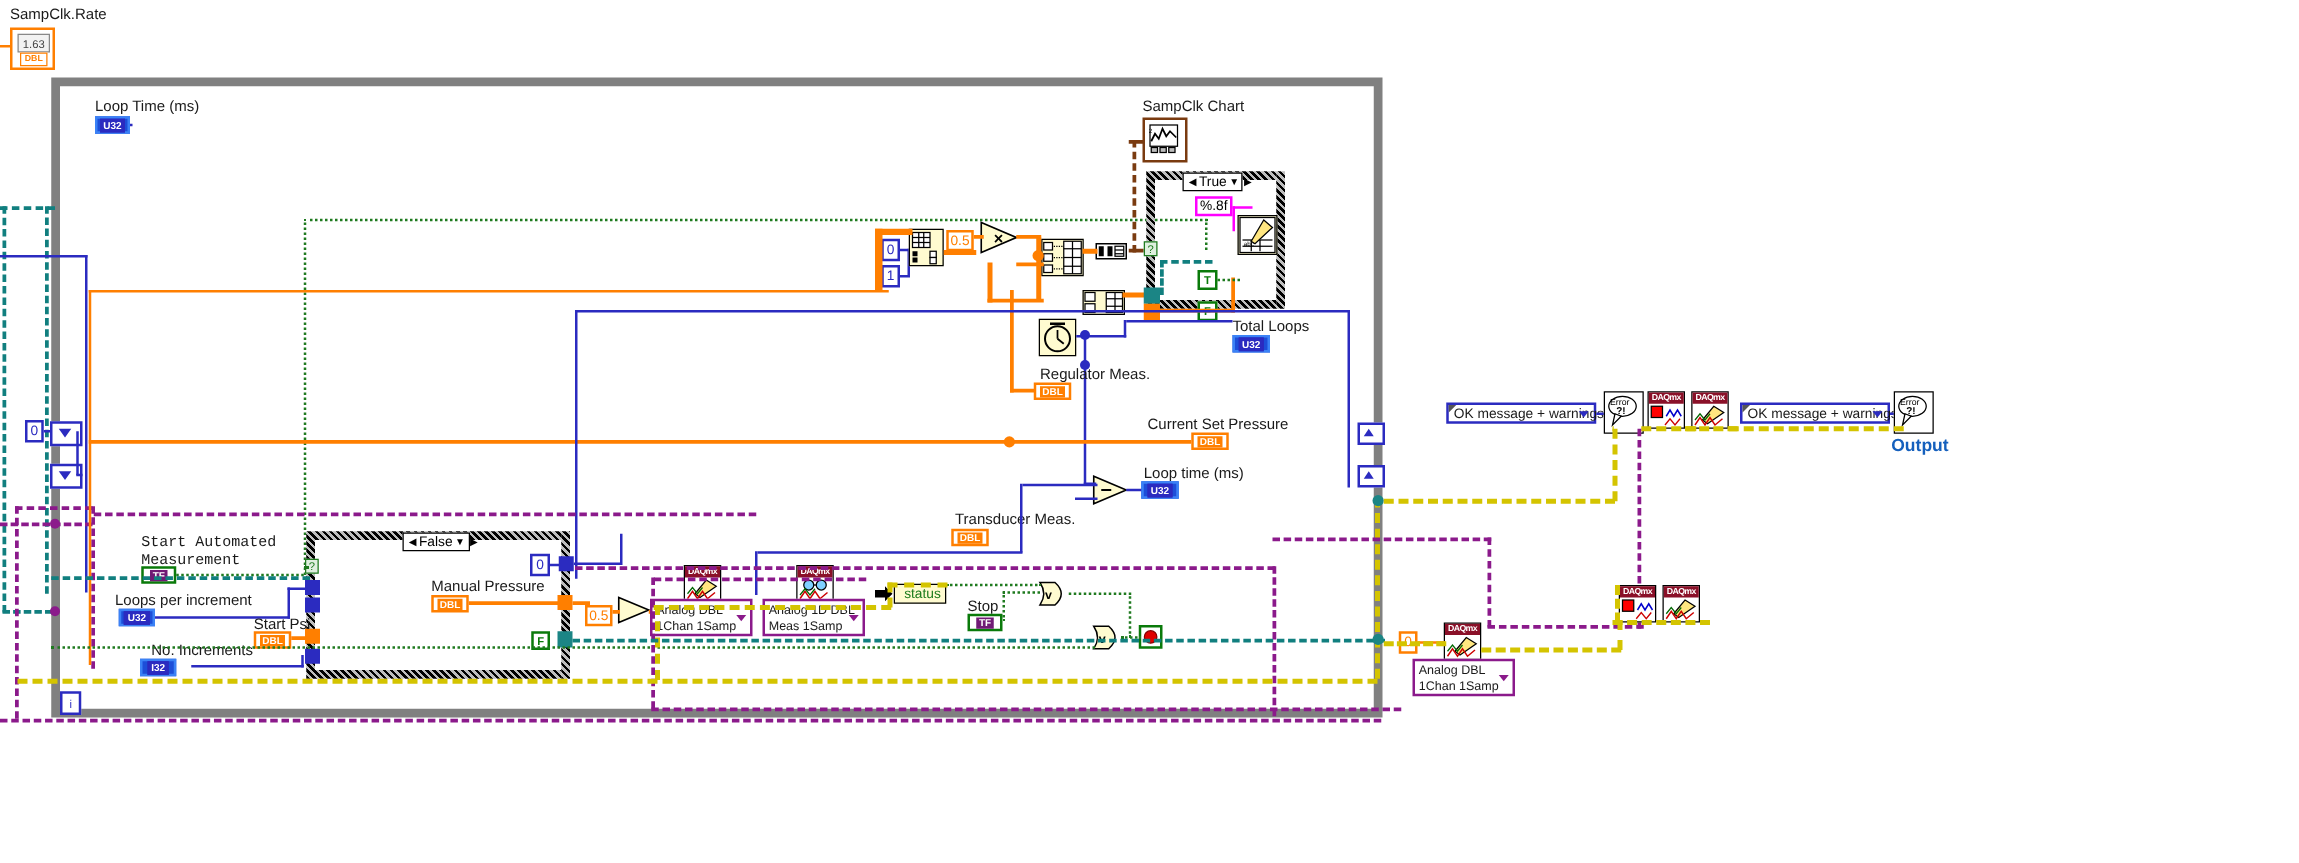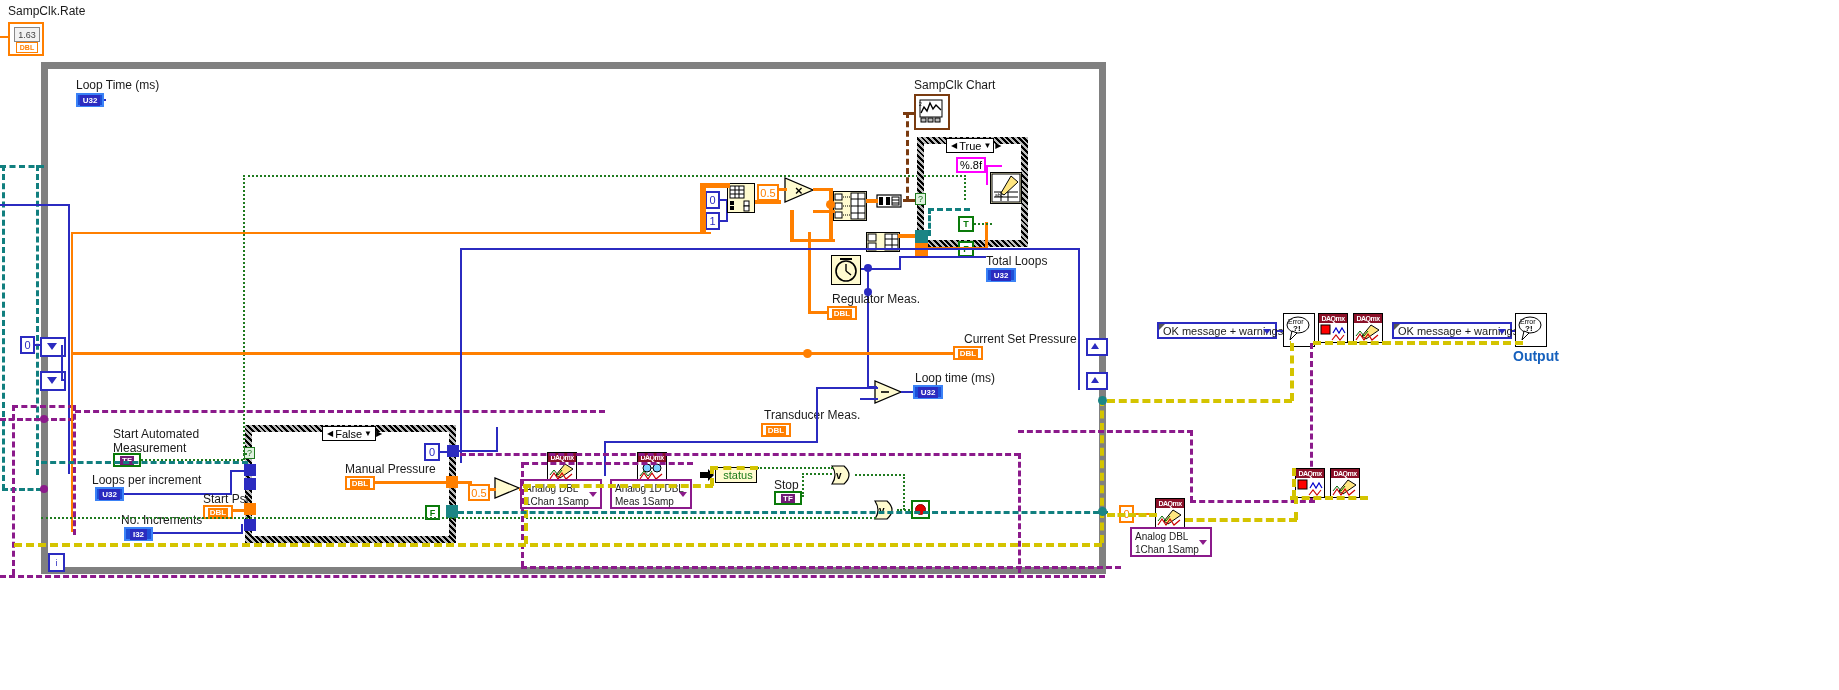--- a/index.html
+++ b/index.html
@@ -1,20 +1,20 @@
 <!DOCTYPE html>
 <html><head>
 <meta charset="utf-8">
 <style>
   html,body{margin:0;padding:0;background:#ffffff;}
   body{font-family:"Liberation Sans",sans-serif;}
   #canvas{position:relative;width:1839px;height:690px;background:#ffffff;overflow:hidden;}
   .abs{position:absolute;}
   .lbl{font-size:12px;color:#1a1a1a;white-space:nowrap;line-height:13px;}
-  .lbl2{font-size:12px;color:#1a1a1a;white-space:pre;line-height:14px;}
+  .lbl2{font-size:12px;color:#1a1a1a;white-space:pre;line-height:14px;font-family:Liberation Mono, monospace;}
 
   
   .w{position:absolute;}
   .w-blue{background:#2b2bc0;}
   .w-orange{background:#ff7f00;}
   .w-purple{background:#8b1a8b;}
 
   .dash-green{border-top:2px dotted #1f7a1f;height:0;}
   .dash-greenv{border-left:2px dotted #1f7a1f;width:0;}
   .dash-teal{border-top:3px dashed #117f7f;height:0;}
@@ -292,21 +292,21 @@
   <div class="w w-blue abs" style="left:901px;top:256px;width:85px;height:2px;"></div>
   <div class="w w-blue abs" style="left:899px;top:256px;width:2px;height:14px;"></div>
 
   <div class="lbl abs" style="left:832px;top:293px;">Regulator Meas.</div>
   <div class="term term-dbl" style="left:827px;top:306px;width:30px;">
     <span class="inner">DBL</span>
   </div>
   <div class="w w-orange abs" style="left:808px;top:232px;width:3px;height:82px;"></div>
   <div class="w w-orange abs" style="left:808px;top:311px;width:20px;height:3px;"></div>
 
-  <div class="lbl abs" style="left:964px;top:333px;">Current Set Pressure</div>
+  <div class="lbl abs" style="left:918px;top:333px;">Current Set Pressure</div>
   <div class="term term-dbl" style="left:953px;top:346px;width:30px;">
     <span class="inner">DBL</span>
   </div>
   <div class="w w-orange abs" style="left:71px;top:352px;width:882px;height:3px;"></div>
   <div class="dot" style="left:803px;top:349px;width:9px;height:9px;background:#ff7f00;"></div>
 
   <div class="lbl abs" style="left:915px;top:372px;">Loop time (ms)</div>
   <div class="term term-u32" style="left:913px;top:385px;width:30px;">
     <span class="inner">U32</span>
   </div>
@@ -387,21 +387,21 @@
   <div class="w w-blue abs" style="left:230px;top:470px;width:2px;height:25px;"></div>
   <div class="w w-blue abs" style="left:230px;top:470px;width:16px;height:2px;"></div>
 
   <div class="lbl abs" style="left:203px;top:493px;">Start Psi</div>
   <div class="term term-dbl" style="left:203px;top:505px;width:30px;">
     <span class="inner">DBL</span>
   </div>
   <div class="w w-orange abs" style="left:233px;top:509px;width:14px;height:3px;"></div>
 
   <div class="lbl abs" style="left:121px;top:514px;">No. Increments</div>
-  <div class="term term-u32" style="left:124px;top:527px;width:29px;">
+  <div class="term term-u32" style="left:112px;top:527px;width:29px;">
     <span class="inner">I32</span>
   </div>
   <div class="w w-blue abs" style="left:153px;top:532px;width:90px;height:2px;"></div>
   <div class="w w-blue abs" style="left:241px;top:524px;width:2px;height:10px;"></div>
 
   <div class="const-orange" style="left:468px;top:484px;width:22px;height:17px;">0.5</div>
   <div class="abs" style="left:494px;top:477px;width:26px;height:22px;">
     <svg width="26" height="22" viewBox="0 0 26 22">
       <polygon points="1,1 1,21 25,11" fill="#fffbd0" stroke="#000" stroke-width="1.3"></polygon>
     </svg>

